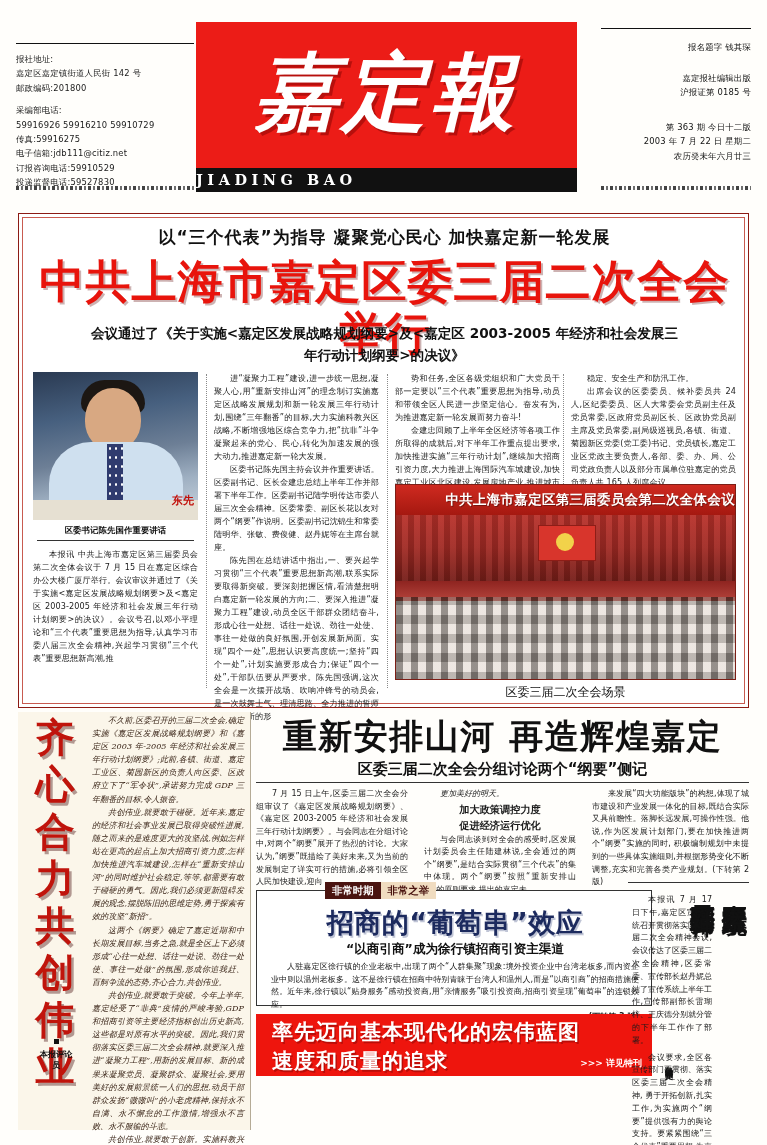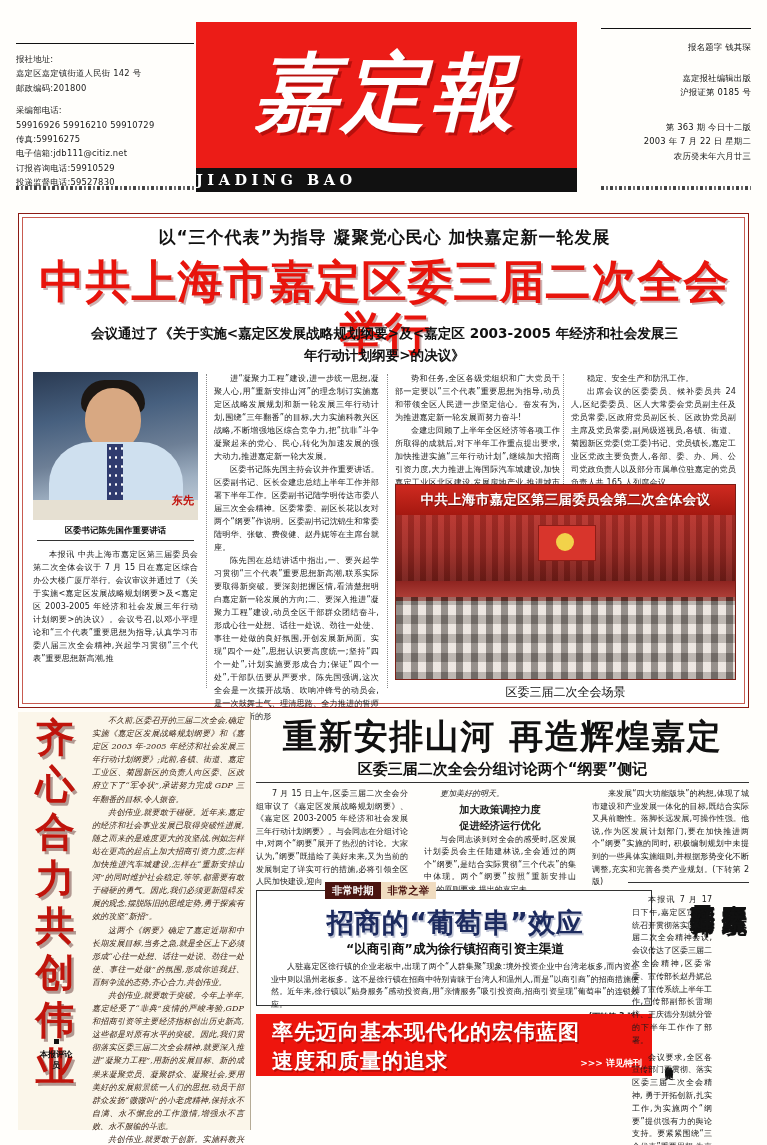--- a/index.html
+++ b/index.html
@@ -84,21 +84,21 @@
   .ps-red{position:absolute;right:4px;top:122px;font-size:11px;color:#c2110b;font-weight:700;}
   .cap-speaker{position:absolute;left:0;top:152px;width:165px;text-align:center;
     font-size:8.4px;font-weight:700;color:#111;}
   .cap-rule{position:absolute;left:4px;top:168px;width:157px;border-top:1px solid #333;}
 
   
   .photo-conf{position:absolute;left:0;top:86px;width:341px;height:196px;
     border:1px solid #7c1e16;box-sizing:border-box;background:#efe7e2;overflow:hidden;}
   .pc-banner{position:absolute;left:0;top:0;width:339px;height:30px;
     background:linear-gradient(180deg,#cf2a20,#a51810);}
-  .pc-banner span{display:block;text-align:center;color:#fff;font-weight:900;font-size:13.4px;
+  .pc-banner span{display:block;text-align:right;color:#fff;font-weight:900;font-size:13.4px;
     line-height:30px;letter-spacing:.4px;text-shadow:1px 1px 0 rgba(0,0,0,.35);}
   .pc-stage{position:absolute;left:0;top:30px;width:339px;height:72px;
     background:linear-gradient(180deg,#b8312a 0%,#a12a24 45%,#6d1b16 100%);}
   .pc-flag{position:absolute;left:142px;top:40px;width:56px;height:34px;background:#d8352c;
     border:1px solid #8e1d17;}
   .pc-emb{position:absolute;left:160px;top:48px;width:18px;height:18px;border-radius:50%;
     background:#f2d24a;}
   .pc-curtain{position:absolute;left:0;top:30px;width:339px;height:72px;
     background:repeating-linear-gradient(90deg,rgba(0,0,0,.14) 0 6px,rgba(255,255,255,.05) 6px 12px);}
   .pc-table{position:absolute;left:0;top:96px;width:339px;height:20px;

